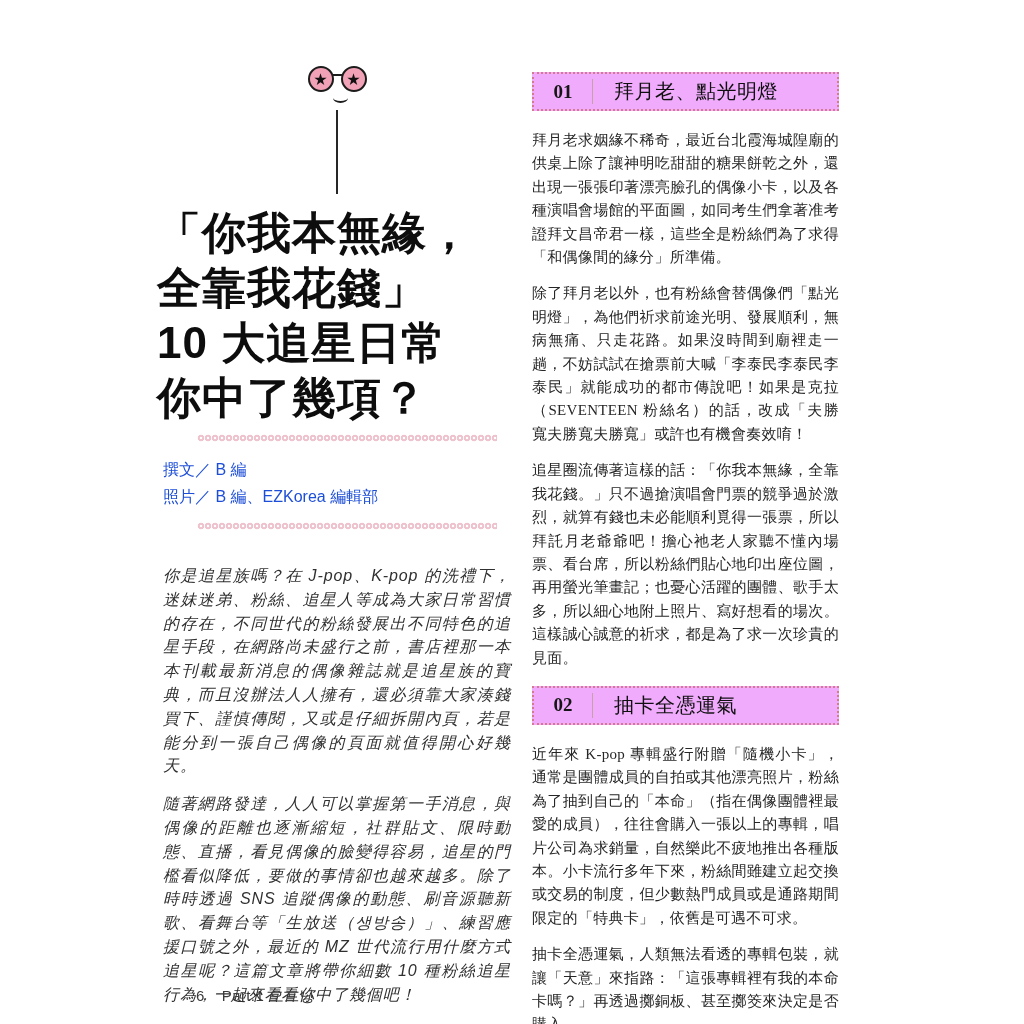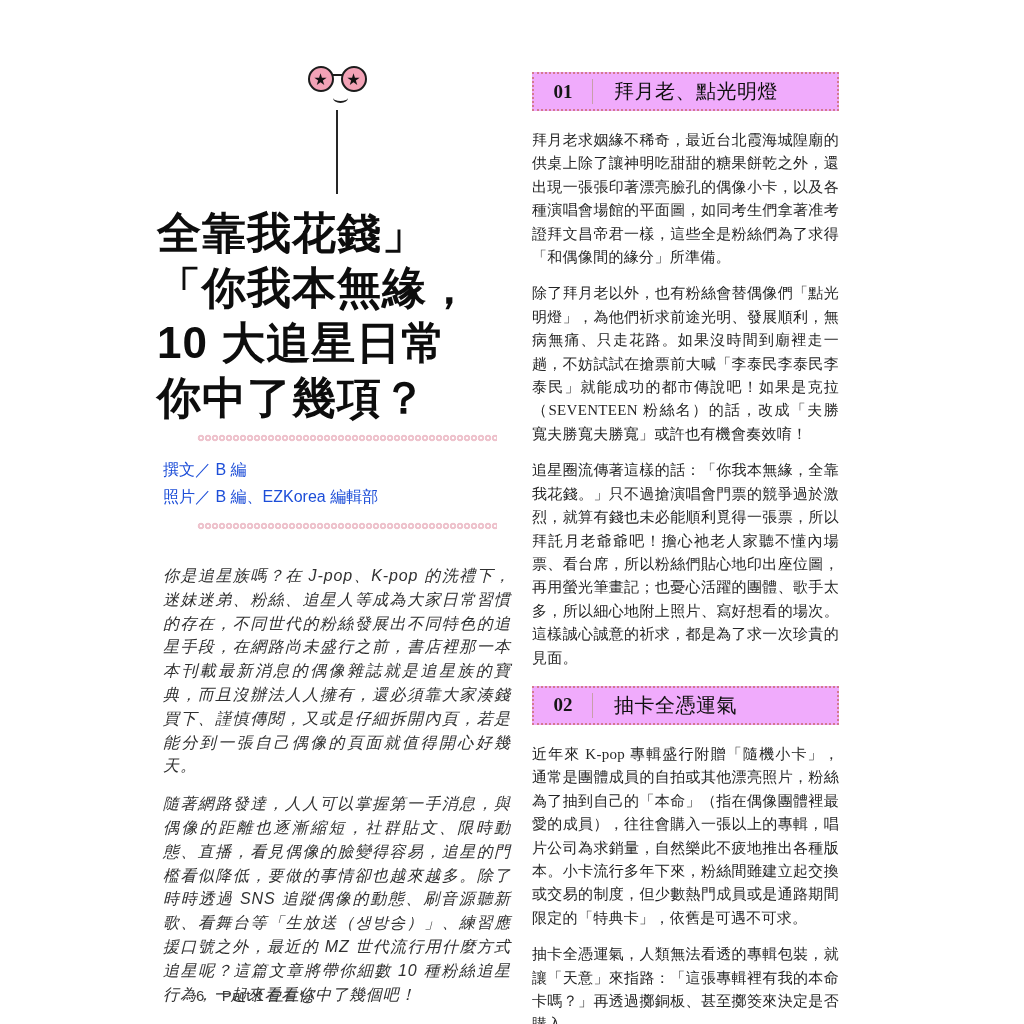--- a/index.html
+++ b/index.html
@@ -98,22 +98,22 @@
             <span class="star">★</span>
           </div>
       </div>
       <div class="smile"></div>
     </div>
 
     <div class="stem"></div>
 
     <h1 class="title">
 
-    <span class="title-line">全靠我花錢」</span>
-        <span class="title-line">「你我本無緣，</span>
+    <span class="title-line">「你我本無緣，</span>
+        <span class="title-line">全靠我花錢」</span>
         <span class="title-line">10 大追星日常</span>
         <span class="title-line">你中了幾項？</span>
       </h1>
 
     <div class="wavy first"></div>
 
     <div class="credits">
 
     <div class="credit-line">撰文／ B 編</div>
         <div class="credit-line">照片／ B 編、EZKorea 編輯部</div>

